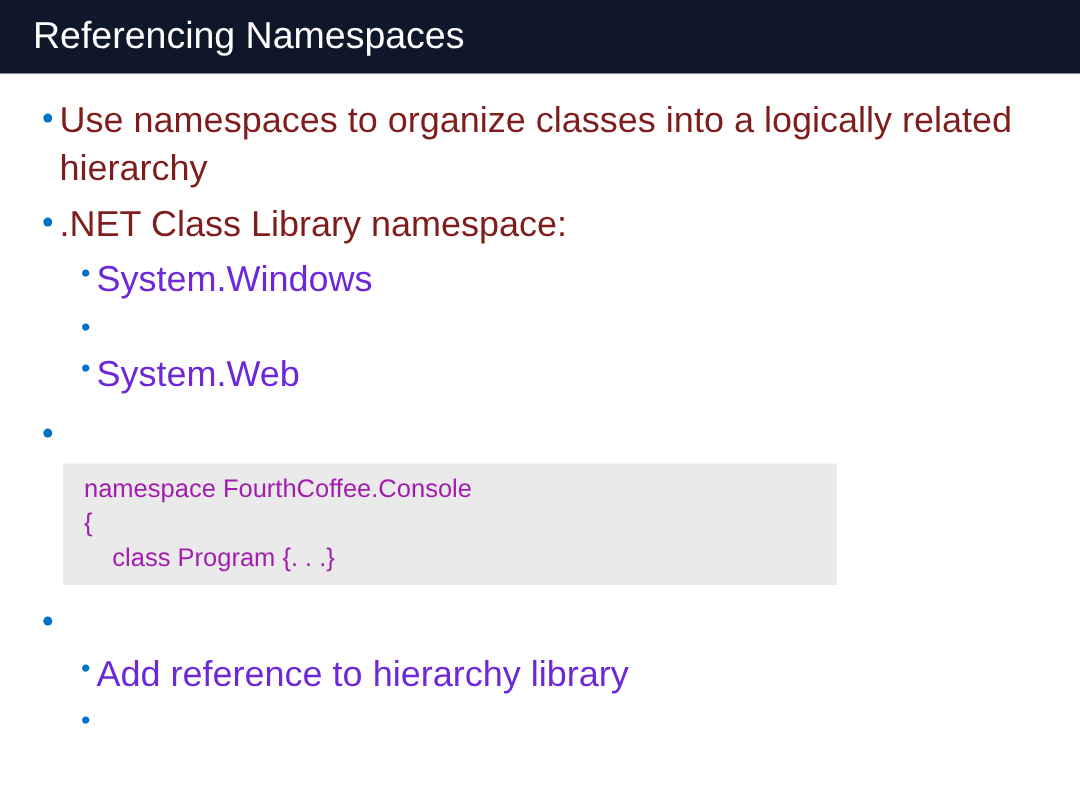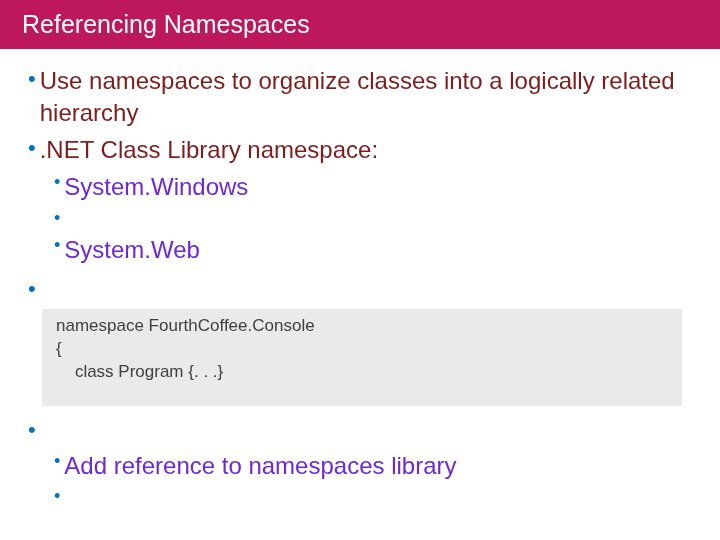--- a/index.html
+++ b/index.html
@@ -5,21 +5,21 @@
   * { margin: 0; padding: 0; box-sizing: border-box; }
   body {
     width: 720px;
     height: 540px;
     font-family: "Segoe UI Light", "Segoe UI", Arial, sans-serif;
     background: #fff;
     color: #333;
     overflow: hidden;
   }
   .title-bar {
-    background: #be185d;
+    background: #0f172a;
     color: #fff;
     padding: 10px 22px 10px 22px;
     font-size: 25px;
     font-weight: 300;
   }
   .content {
     padding: 16px 28px 0 28px;
   }
   .bullet-l1 {
     display: flex;
@@ -54,28 +54,28 @@
   }
   .bullet-l2 .txt {
     font-size: 24px;
     font-weight: 300;
     color: #6d28d9;
     line-height: 1.4;
   }
   .code-block {
     background: #eaeaea;
     margin: 6px 0 10px 14px;
-    padding: 6px 14px 22px 14px;
+    padding: 6px 14px 6px 14px;
     font-family: "Segoe UI", Arial, sans-serif;
     font-size: 17px;
     font-weight: 400;
-    color: #404040;
+    color: #a21caf;
     white-space: pre;
     line-height: 1.35;
-    width: 640px;
+    width: 516px;
   }
 </style>
 </head>
 <body>
 
 <div class="title-bar">
   <span>Referencing Namespaces</span>
 </div>
 
 <div class="content">
@@ -109,20 +109,20 @@
   <div class="code-block">namespace FourthCoffee.Console
 {
     class Program {. . .}</div>
 
   <div class="bullet-l1">
     <span class="dot">•</span>
   </div>
   <div class="sub-list">
     <div class="bullet-l2">
       <span class="dot">•</span>
-      <span class="txt">Add reference to namespaces library</span>
+      <span class="txt">Add reference to hierarchy library</span>
     </div>
     <div class="bullet-l2">
       <span class="dot">•</span>
     </div>
   </div>
 
 </div>
 
 </body></html>

